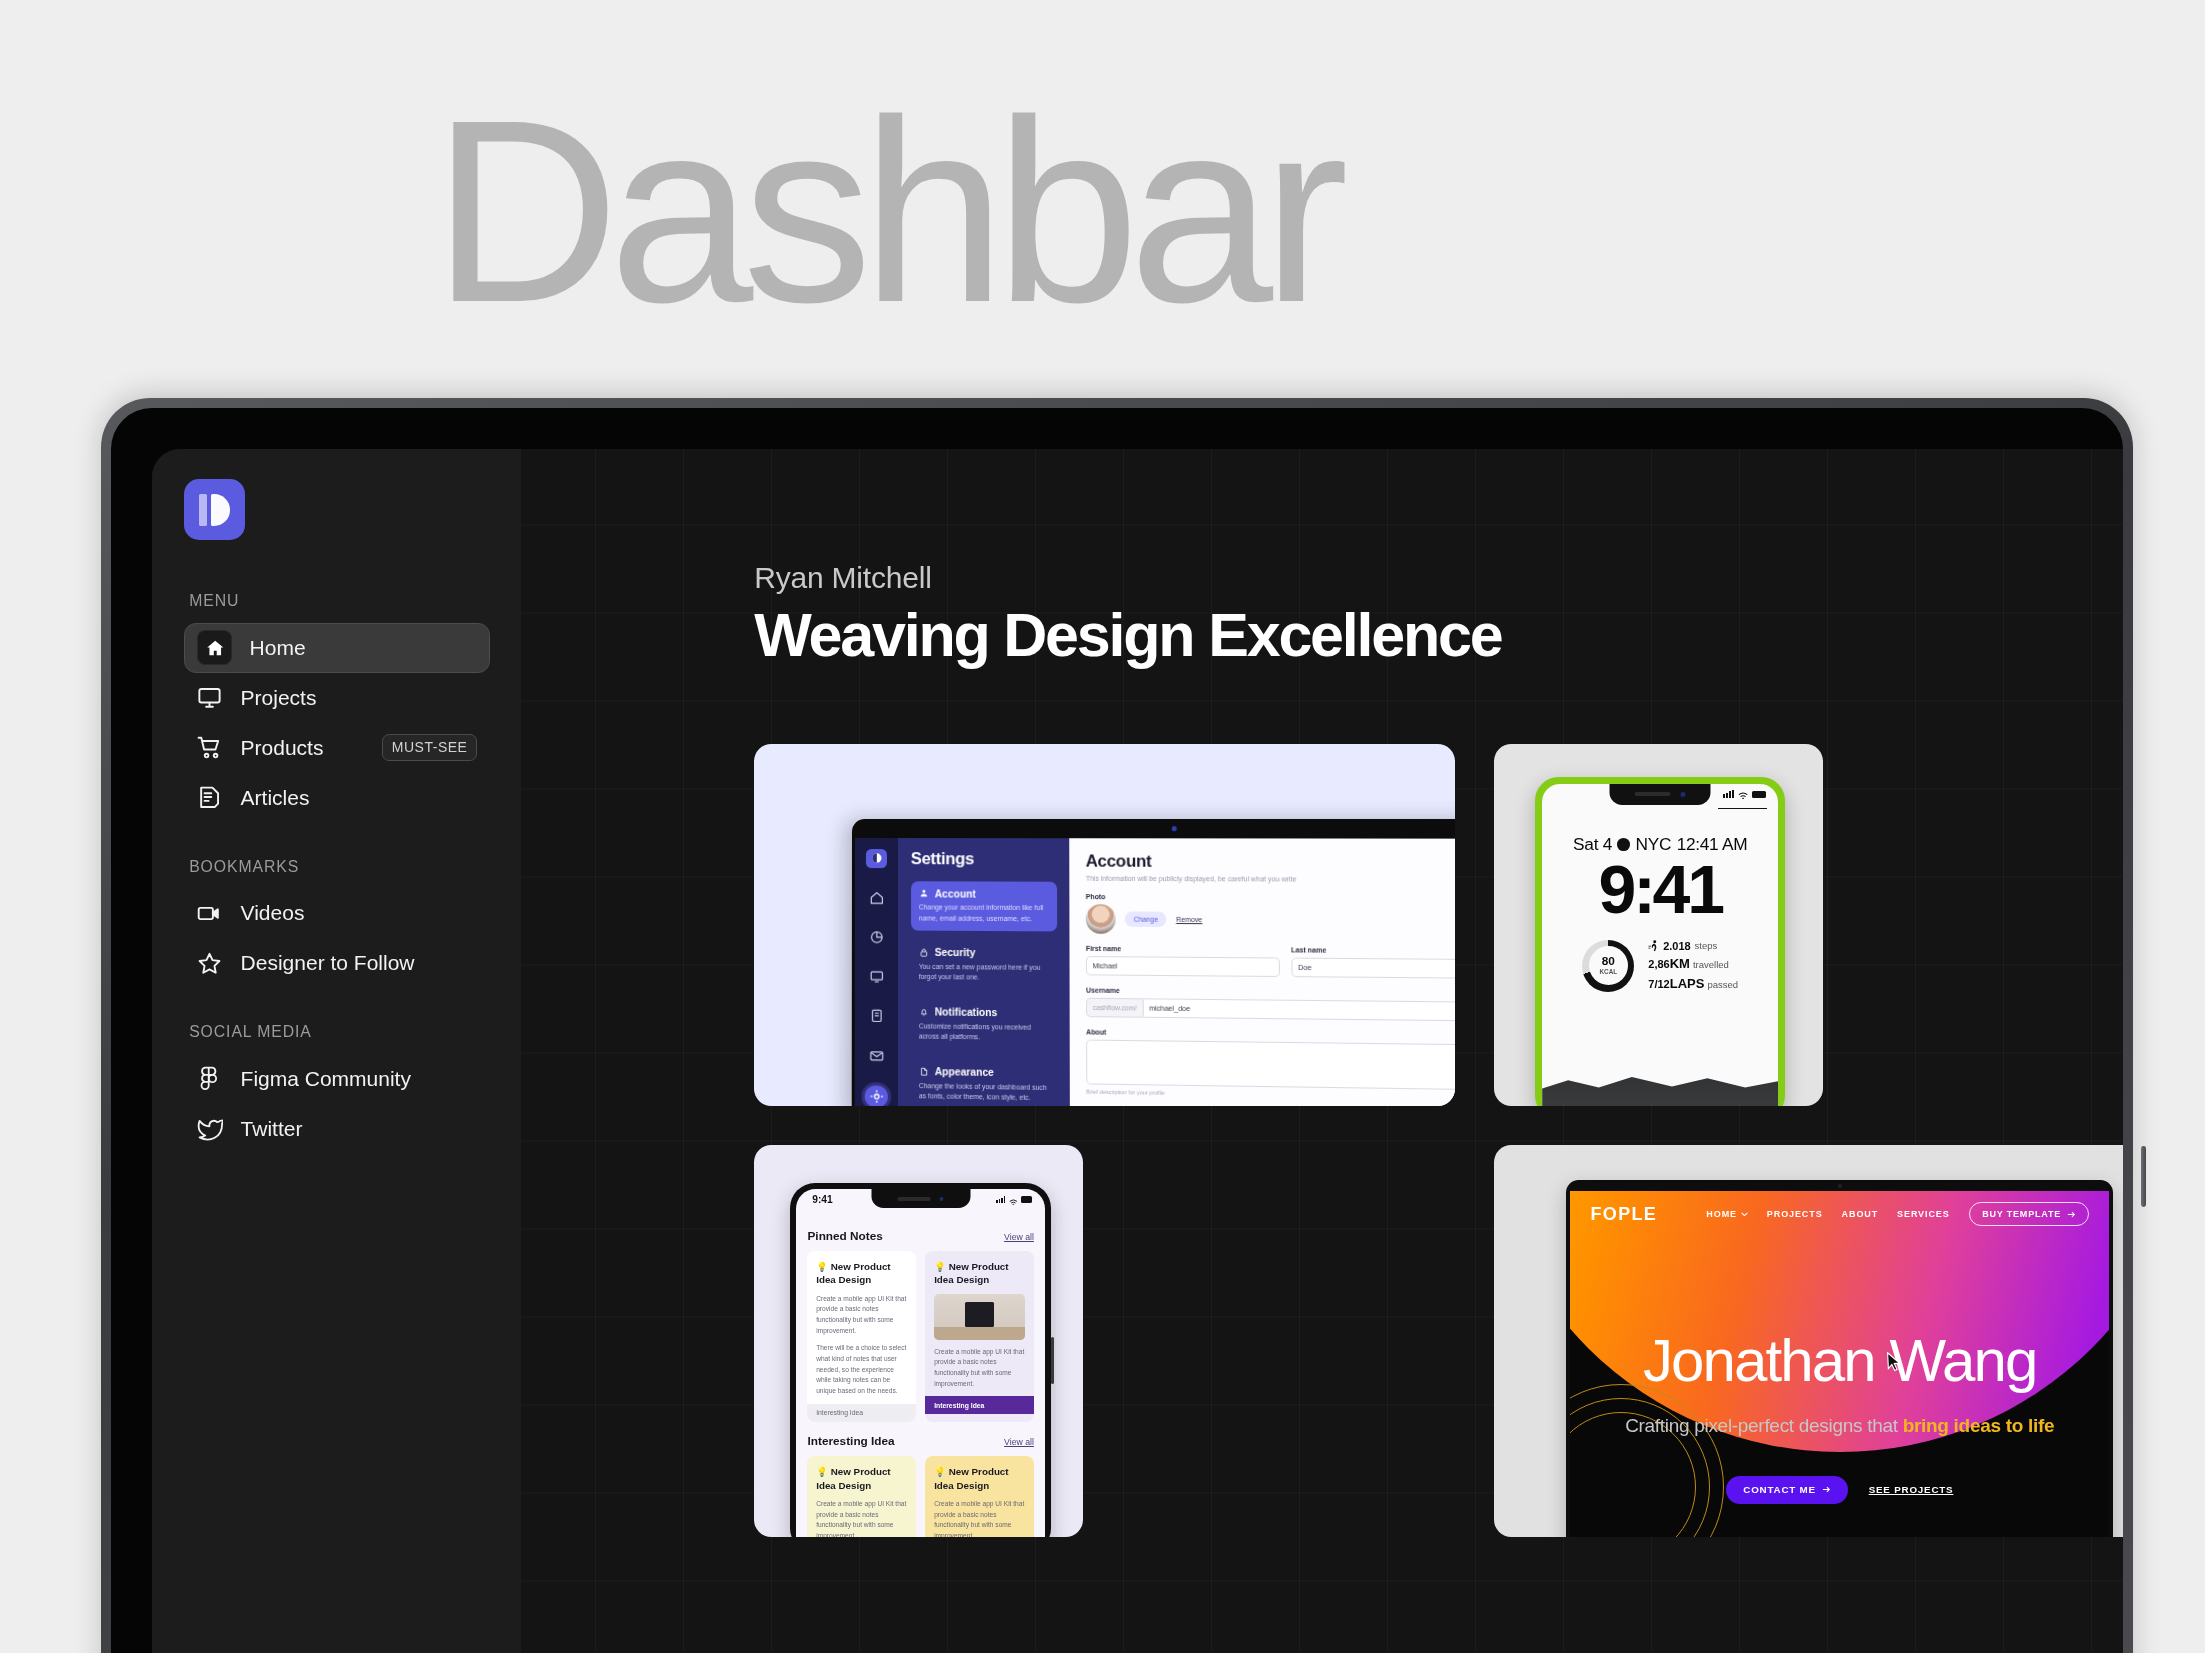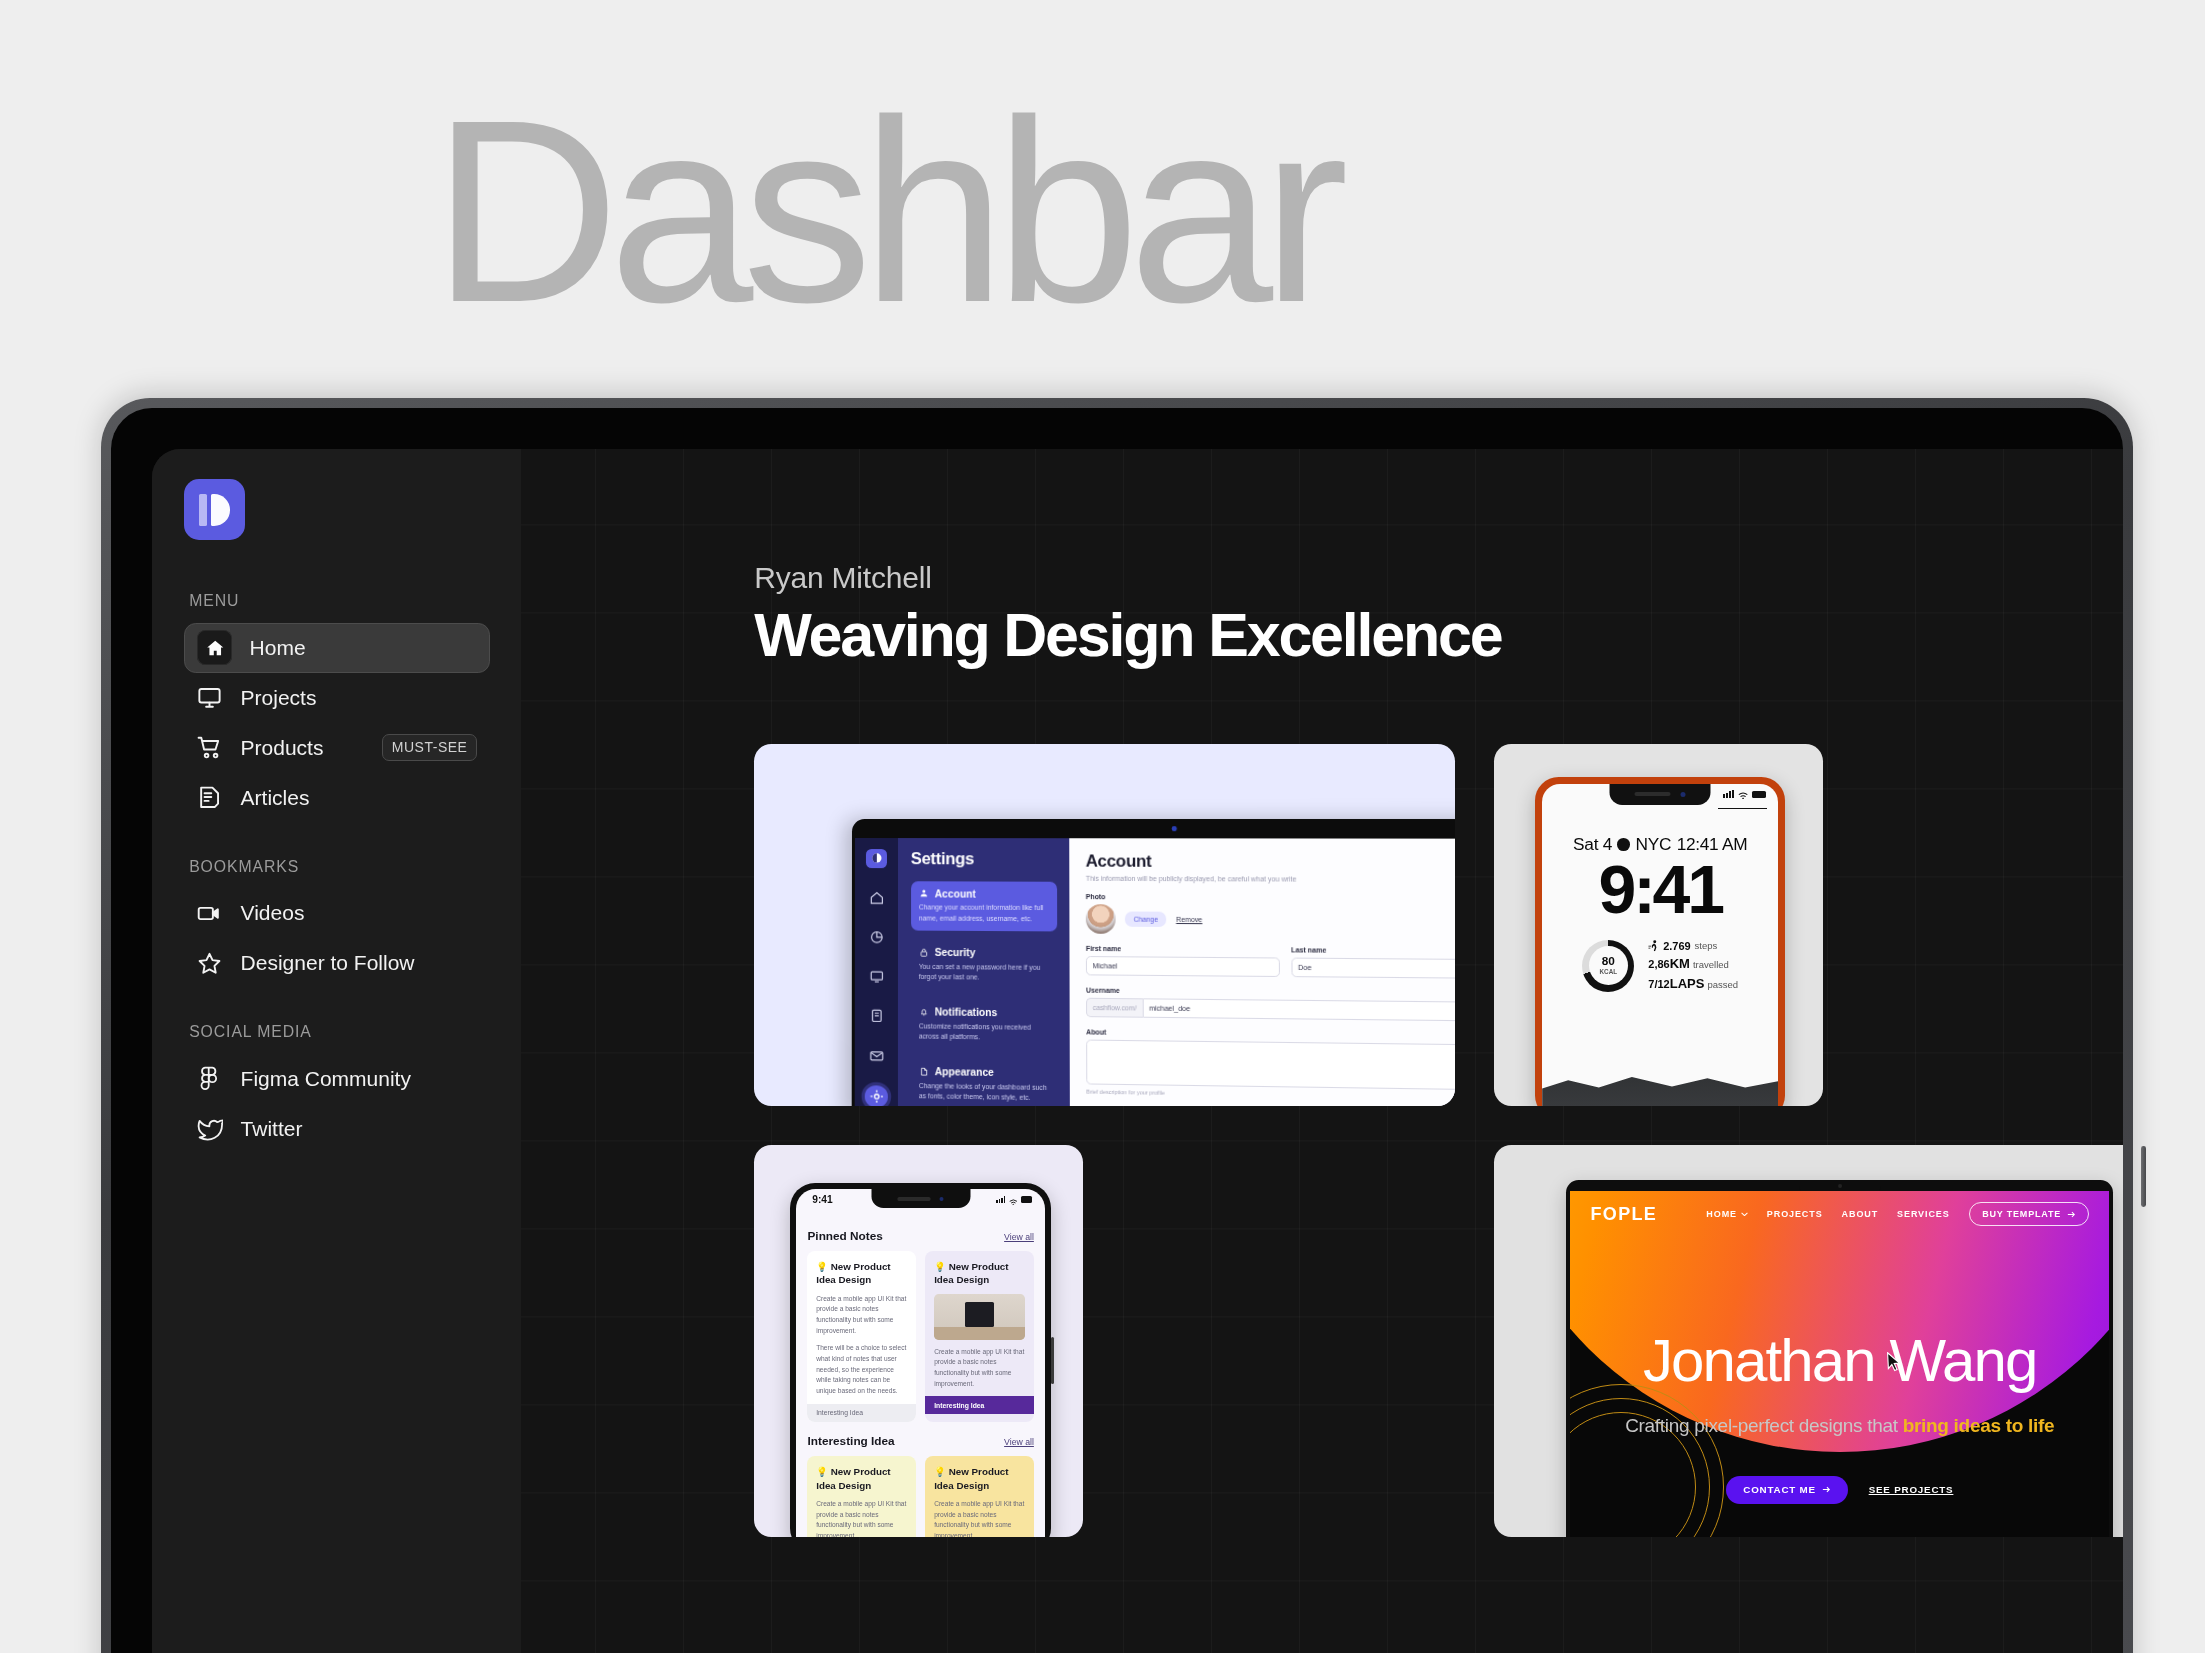--- a/index.html
+++ b/index.html
@@ -185,21 +185,21 @@
   .c1-in { border:0.8px solid #dadae6; border-radius:4.7px; background:#fff; height:19px; display:flex; align-items:center; padding:0 5.5px; font-size:7px; color:#3a3a52; }
   .c1-grp { display:flex; }
   .c1-grp .pre { border:0.8px solid #dadae6; border-right:0; border-radius:4.7px 0 0 4.7px; background:#f3f3f8; height:19px; display:flex; align-items:center; padding:0 5.5px; font-size:6.8px; color:#a8a8bc; }
   .c1-grp .val { border:0.8px solid #dadae6; border-radius:0 4.7px 4.7px 0; background:#fff; height:19px; display:flex; align-items:center; padding:0 5.5px; font-size:7px; color:#3a3a52; flex:1; }
   .c1-ta { border:0.8px solid #dadae6; border-radius:4.7px; background:#fff; height:44px; }
   .c1-hint { font-size:5.5px; color:#a8a8bc; margin-top:3.9px; }
 
   
   .c2-phone {
     position:absolute; left:41px; top:33px; width:250px; bottom:-12.6px;
-    background:#c2410c; border-radius:23.6px; padding:7px 7px 0 7px;
+    background:#84cc16; border-radius:23.6px; padding:7px 7px 0 7px;
     box-shadow: 0 7.9px 20.5px rgba(0,0,0,.24);
   }
   .c2-scr { width:100%; height:100%; border-radius:18px 18px 0 0; background:#fafafa; overflow:hidden; position:relative; }
   .c2-notch { position:absolute; left:50%; top:0; transform:translateX(-50%); width:101px; height:20.5px; background:#111; border-radius:0 0 12.6px 12.6px; display:flex; align-items:center; justify-content:center; gap:9.5px; }
   .c2-notch .spk { width:36px; height:3.9px; border-radius:2.4px; background:#2c2c2c; }
   .c2-notch .cam { width:5.5px; height:5.5px; border-radius:50%; background:#1b2b6b; }
   .c2-status { position:absolute; right:12.6px; top:5.5px; display:flex; align-items:flex-end; gap:3.9px; }
   .c2-status .bars { display:flex; align-items:flex-end; gap:1.2px; }
   .c2-status .bars i { width:2px; background:#111; display:block; }
   .c2-status .bars i:nth-child(1){height:3.2px}.c2-status .bars i:nth-child(2){height:4.7px}
@@ -590,21 +590,21 @@
                             <span class="ku">KCAL</span>
                           </div>
                         </div>
                         <div class="c2-stats">
                           <div class="rowr">
                             <span class="c2-run"><svg viewBox="0 0 14 16" fill="#111">
                                   <circle cx="8.6" cy="2.2" r="1.9"></circle>
                                   <path d="M7.6 4.6 5 6.6l-.2 3.1 1.5.2.2-2 1.4-.8.9 2.4-1.4 4.3 1.6.5 1.7-4.9-.9-3.3z"></path>
                                   <path d="M.6 7.3h3.2v1.1H.6zM.6 9.8h2.4v1.1H.6z"></path>
                                 </svg></span>
-                            <b>2.769</b>
+                            <b>2.018</b>
                             <span class="w">steps</span>
                           </div>
                           <div>
                             <b>2,86</b><b class="u">KM</b>
                             <span class="w">travelled</span>
                           </div>
                           <div>
                             <b>7/12</b><b class="u">LAPS</b>
                             <span class="w">passed</span>
                           </div>

